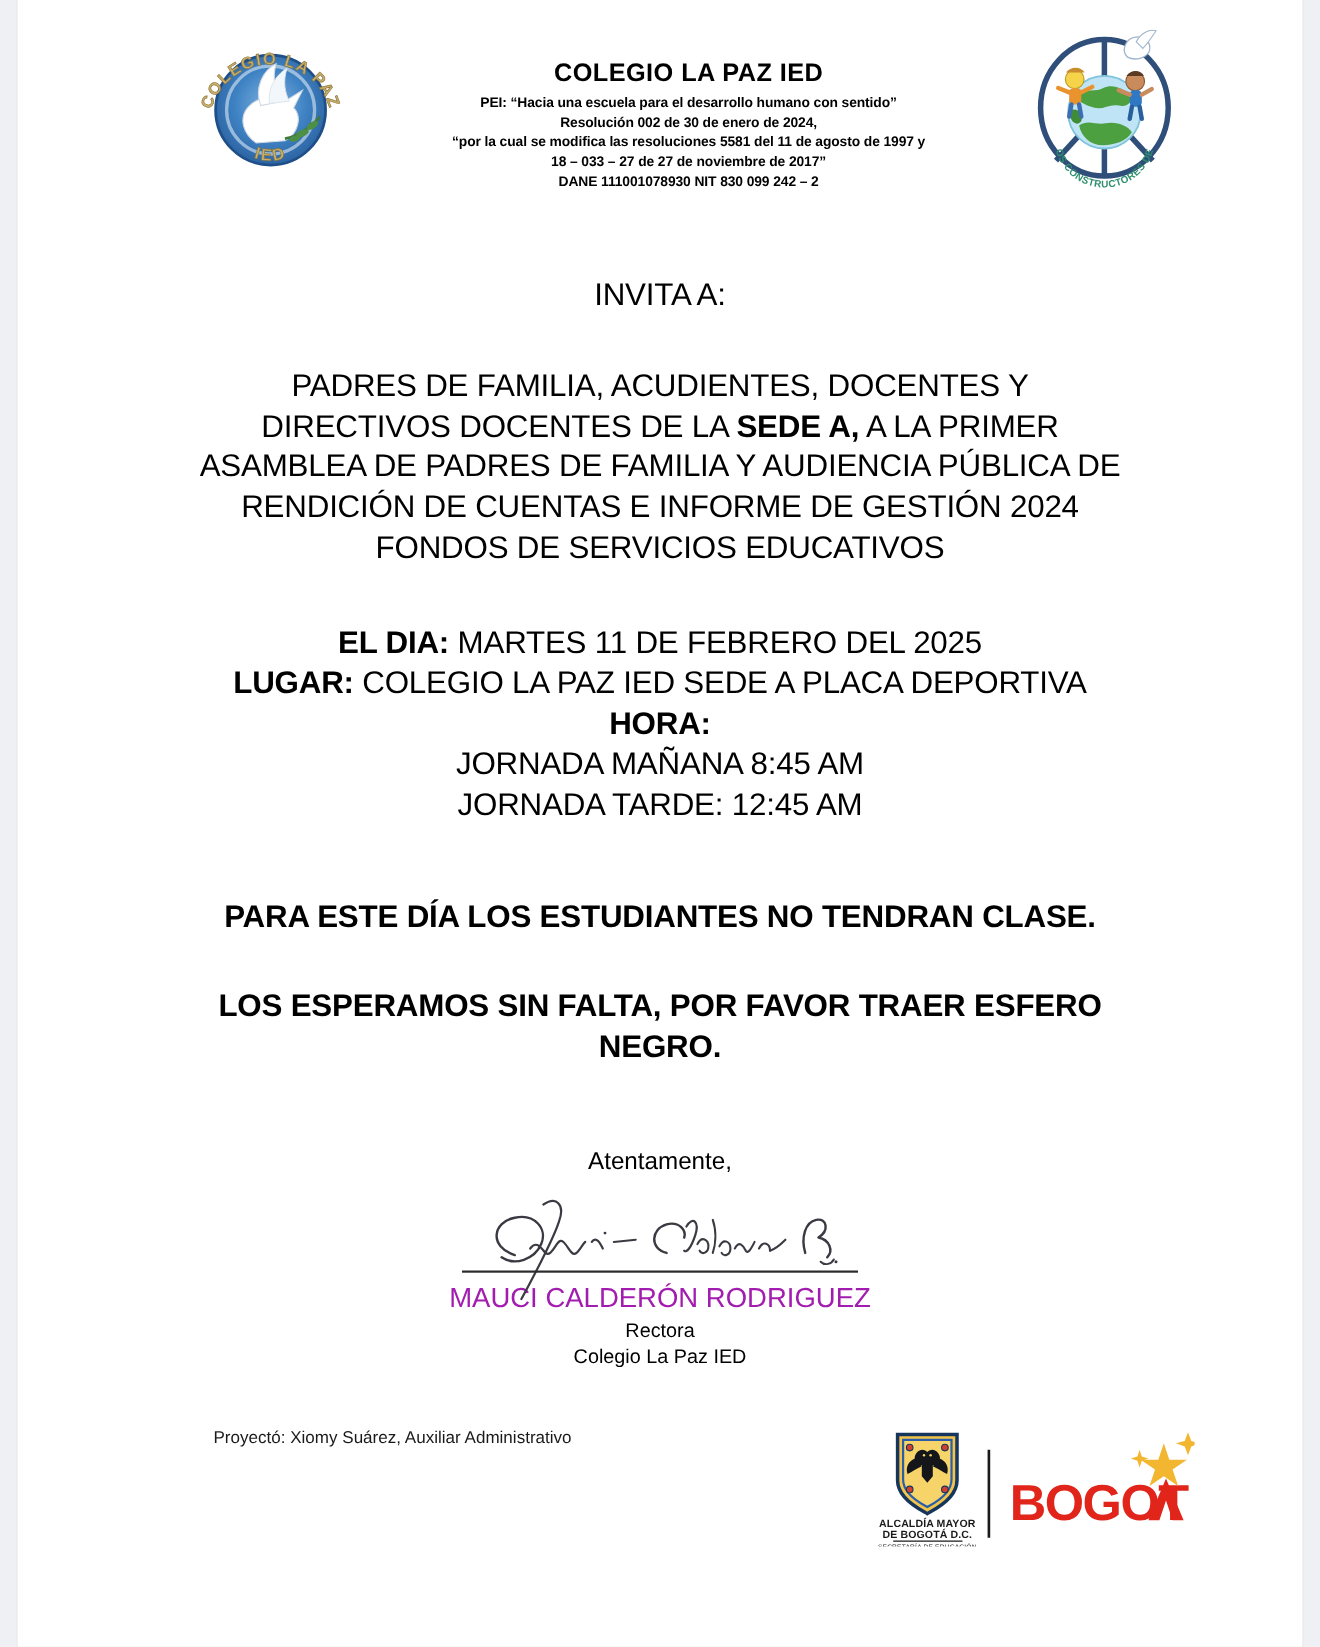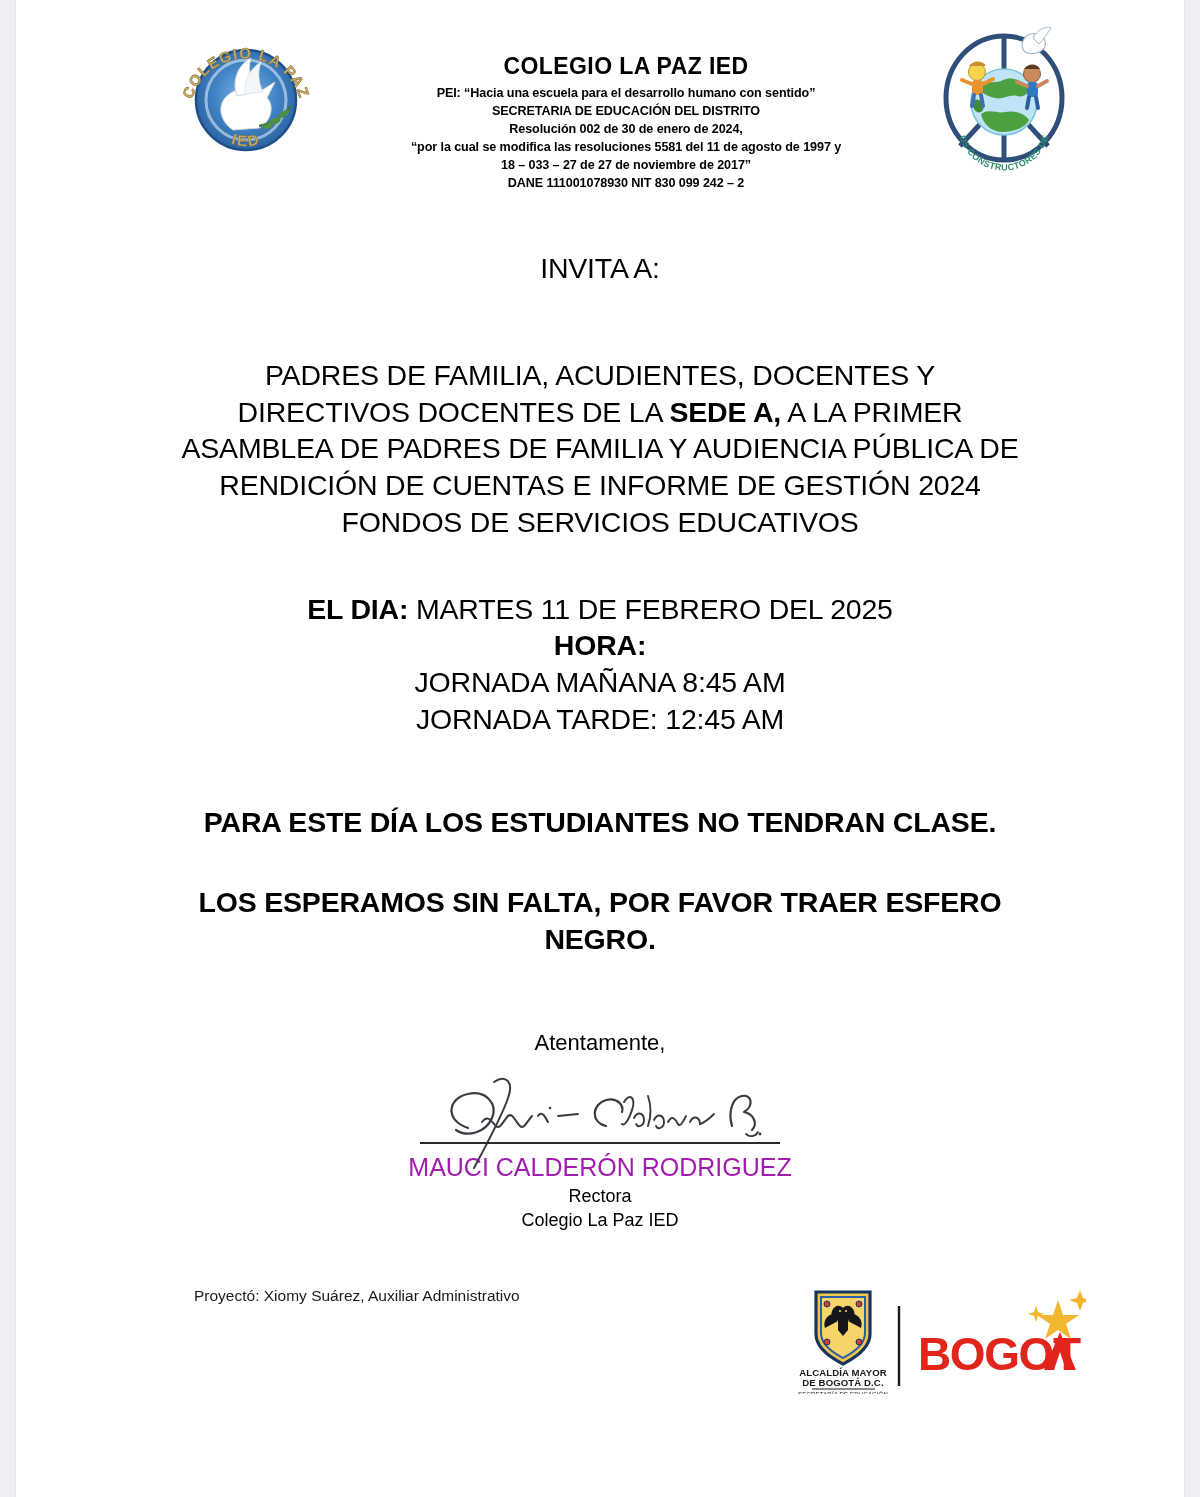--- a/index.html
+++ b/index.html
@@ -73,21 +73,21 @@
   }
   .para {
     font-family: "Liberation Sans Narrow", "Liberation Sans", sans-serif;
     font-stretch: condensed;
     font-size: 28.5px;
     line-height: 1.29;
     letter-spacing: -0.2px;
   }
   .block-resolution { margin-top: 24px; }
   .block-invita { margin-top: 60px; }
-  .block-addressees { margin-top: 70px; }
+  .block-addressees { margin-top: 46px; }
   .block-details { margin-top: 50px; }
   .block-notice1 { margin-top: 66px; font-weight: bold; }
   .block-notice2 { margin-top: 44px; font-weight: bold; }
 
   .para b { font-weight: bold; }
 
   
   .closing {
     margin-top: 72px;
     text-align: center;
@@ -189,21 +189,20 @@
         </text>
         <text font-family="'Liberation Sans', sans-serif" font-size="15" font-weight="bold" fill="#c9b070" stroke="#8d7636" stroke-width=".6" letter-spacing="2">
           <textPath href="#arcBot" startOffset="50%" text-anchor="middle">IED</textPath>
         </text>
       </svg>
     </div>
 
     <div class="header-text">
       <div class="school-name">COLEGIO LA PAZ IED</div>
       <div class="header-line">PEI: “Hacia una escuela para el desarrollo humano con sentido”</div>
-      <div class="header-line">SECRETARIA DE EDUCACIÓN DEL DISTRITO</div>
       <div class="header-line">Resolución 002 de 30 de enero de 2024,</div>
       <div class="header-line">“por la cual se modifica las resoluciones 5581 del 11 de agosto de 1997 y</div>
       <div class="header-line">18 – 033 – 27 de 27 de noviembre de 2017”</div>
       <div class="header-line">DANE 111001078930 NIT 830 099 242 – 2</div>
     </div>
 
     <div class="logo-right">
       <svg viewBox="0 0 142 152" width="142" height="152">
         <defs>
           <path id="arcPaz" d="M 26 112 A 46 46 0 0 0 116 112" fill="none"></path>
@@ -249,20 +248,23 @@
 
     <div class="para block-invita">INVITA A:</div>
 
     <div class="para block-addressees">
       <span>PADRES DE FAMILIA, ACUDIENTES, DOCENTES Y DIRECTIVOS DOCENTES DE LA </span><b>SEDE A,</b><span> A LA PRIMER ASAMBLEA DE PADRES DE FAMILIA Y AUDIENCIA PÚBLICA DE RENDICIÓN DE CUENTAS E INFORME DE GESTIÓN 2024 FONDOS DE SERVICIOS EDUCATIVOS</span>
     </div>
 
     <div class="para block-details">
       <div>
         <b>EL DIA:</b><span> MARTES 11 DE FEBRERO DEL 2025</span>
+      </div>
+      <div>
+        <b>LUGAR:</b><span> COLEGIO LA PAZ IED SEDE A PLACA DEPORTIVA</span>
       </div>
       <div>
         <b>HORA:</b>
       </div>
       <div>JORNADA MAÑANA 8:45 AM</div>
       <div>JORNADA TARDE: 12:45 AM</div>
     </div>
 
     <div class="para block-notice1">PARA ESTE DÍA LOS ESTUDIANTES NO TENDRAN CLASE.</div>
 

